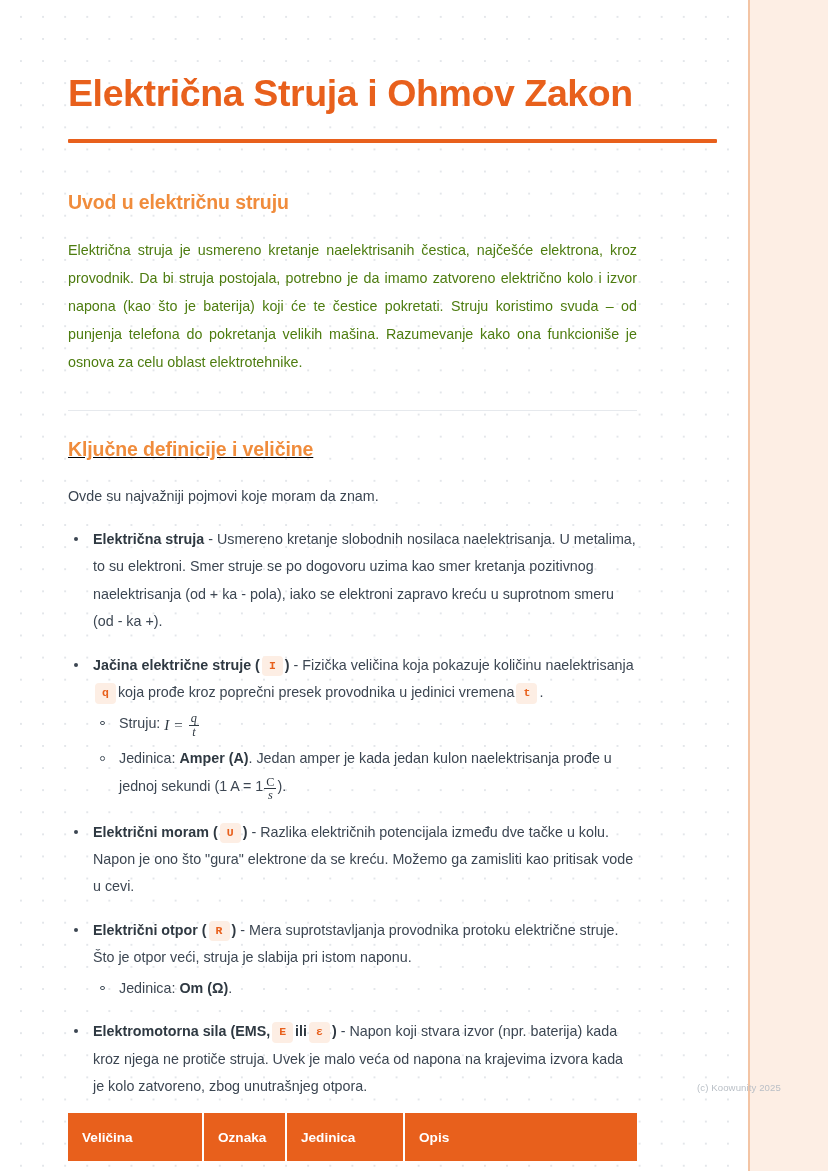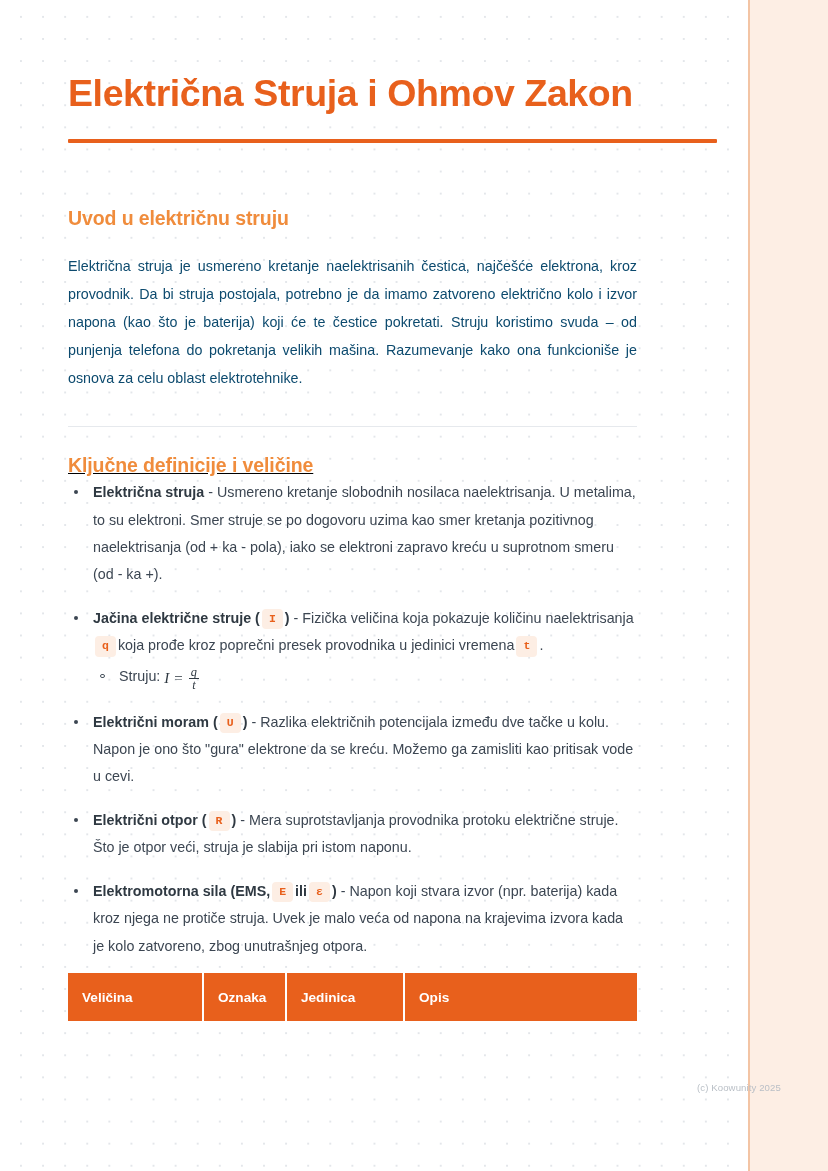--- a/index.html
+++ b/index.html
@@ -79,21 +79,21 @@
     color: #f08c3c;
     margin: 0;
     line-height: 1.2;
     letter-spacing: -0.1px;
   }
 
   
   p.body-p {
     font-size: 14.3px;
     line-height: 1.95;
-    color: #0c4a6e;
+    color: #4d7c0f;
     margin: 0;
     text-align: justify;
     text-justify: inter-word;
   }
   p.lead-p {
     font-size: 14.3px;
     line-height: 1.8;
     color: #3c4652;
     margin: 0;
     text-align: left;
@@ -220,25 +220,25 @@
     left: 697px;
     top: 1082px;
     font-size: 9.6px;
     color: #b9bfc6;
     white-space: nowrap;
     z-index: 3;
     letter-spacing: .1px;
   }
 
   
-  .gap-t-48 { margin-top: 64px; }
+  .gap-t-48 { margin-top: 48px; }
   .gap-t-27 { margin-top: 27px; text-decoration: underline; }
   .gap-t-23 { margin-top: 23px; }
   .gap-t-33 { margin-top: 33px; }
-  .gap-t-18 { margin-top: 2px; }
+  .gap-t-18 { margin-top: 16px; }
   .gap-t-13 { margin-top: 13px; }
 </style>
 </head>
 <body>
 
 <div id="dot-grid"></div>
 <div id="margin-band"></div>
 
 <div id="page">
   <div class="inner">
@@ -255,52 +255,67 @@
     </div>
 
     <div class="gap-t-33">
       <div class="soft-divider"></div>
     </div>
 
     <div class="gap-t-27">
       <h2 class="section-h">Ključne definicije i veličine</h2>
     </div>
 
+    <div class="gap-t-23">
+      <p class="lead-p">Ovde su najvažniji pojmovi koje moram da znam.</p>
+    </div>
 
     <div class="gap-t-18">
       <ul class="l1">
 
         <li>
           <span class="bullet-dot"></span>
           <strong>Električna struja</strong><span> - </span><span>Usmereno kretanje slobodnih nosilaca naelektrisanja. U metalima, to su elektroni. Smer struje se po dogovoru uzima kao smer kretanja pozitivnog naelektrisanja (od + ka - pola), iako se elektroni zapravo kreću u suprotnom smeru (od - ka +).</span>
         </li>
 
         <li>
           <span class="bullet-dot"></span>
           <strong>Jačina električne struje (</strong><code class="badge">I</code><strong>)</strong><span> - </span><span>Fizička veličina koja pokazuje količinu naelektrisanja</span><code class="badge">q</code><span>koja prođe kroz poprečni presek provodnika u jedinici vremena</span><code class="badge">t</code><span>.</span>
 
           <ul class="l2">
             <li>
               <span class="bullet-ring"></span>
               <span>Struju:</span>
               <span class="math"><i>I</i><span class="op">=</span><span class="frac"><span class="num"><i>q</i></span><span class="den"><i>t</i></span></span></span>
             </li>
+            <li>
+              <span class="bullet-ring"></span>
+              <span>Jedinica:</span>
+              <strong>Amper (A)</strong><span>. Jedan amper je kada jedan kulon naelektrisanja prođe u jednoj sekundi (1 A = 1</span><span class="math"><span class="frac"><span class="num"><span>C</span></span><span class="den"><i>s</i></span></span></span><span>).</span>
+            </li>
           </ul>
         </li>
 
         <li>
           <span class="bullet-dot"></span>
           <strong>Električni moram (</strong><code class="badge">U</code><strong>)</strong><span> - </span><span>Razlika električnih potencijala između dve tačke u kolu. Napon je ono što "gura" elektrone da se kreću. Možemo ga zamisliti kao pritisak vode u cevi.</span>
 
         </li>
 
         <li>
           <span class="bullet-dot"></span>
           <strong>Električni otpor (</strong><code class="badge">R</code><strong>)</strong><span> - </span><span>Mera suprotstavljanja provodnika protoku električne struje. Što je otpor veći, struja je slabija pri istom naponu.</span>
 
+          <ul class="l2">
+            <li>
+              <span class="bullet-ring"></span>
+              <span>Jedinica:</span>
+              <strong>Om (Ω)</strong><span>.</span>
+            </li>
+          </ul>
         </li>
 
         <li>
           <span class="bullet-dot"></span>
           <strong>Elektromotorna sila (EMS,</strong><code class="badge">E</code><strong>ili</strong><code class="badge">ε</code><strong>)</strong><span> - </span><span>Napon koji stvara izvor (npr. baterija) kada kroz njega ne protiče struja. Uvek je malo veća od napona na krajevima izvora kada je kolo zatvoreno, zbog unutrašnjeg otpora.</span>
         </li>
 
       </ul>
     </div>
 

